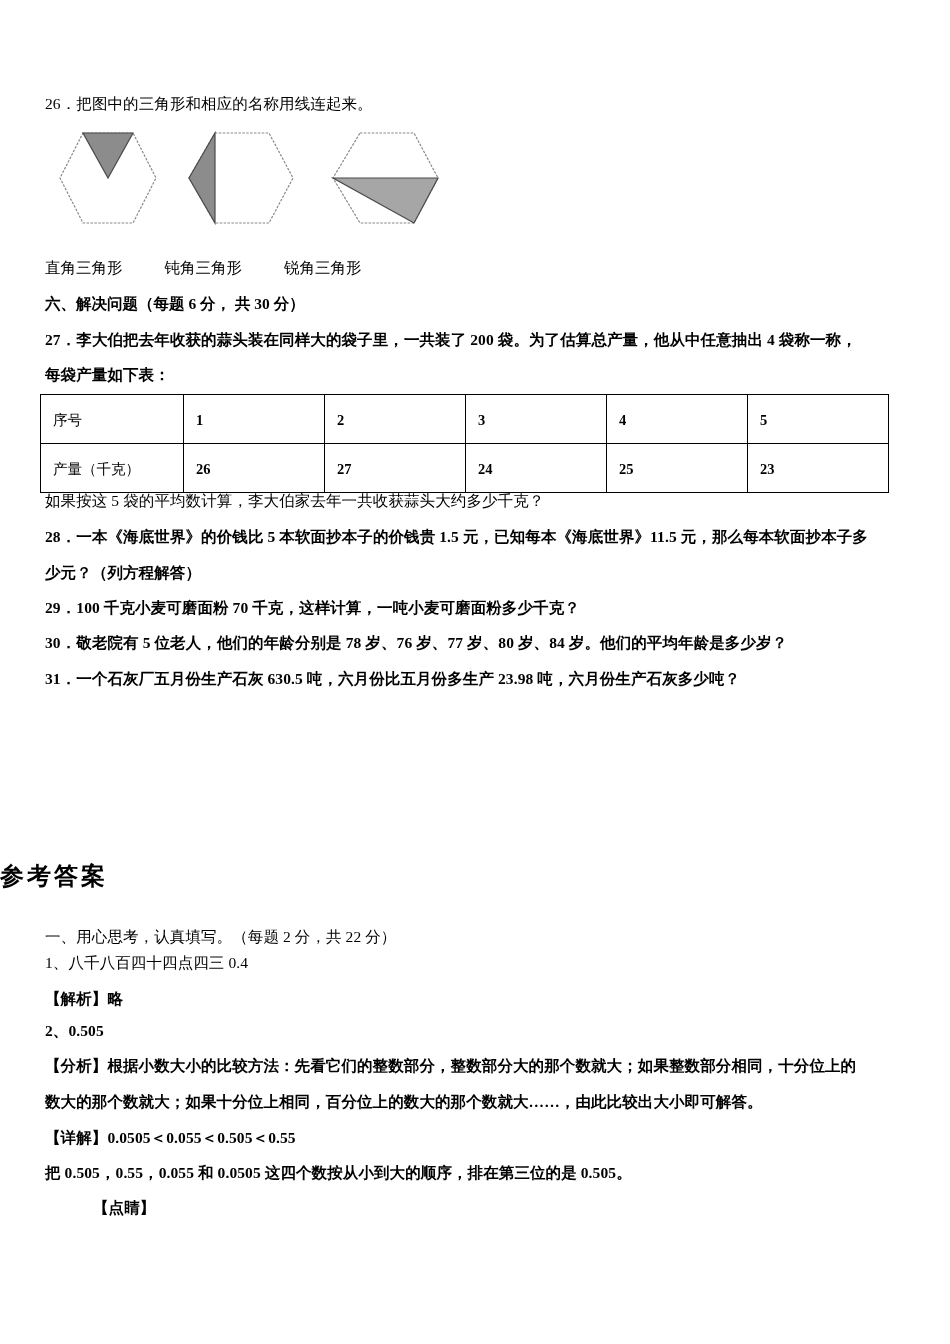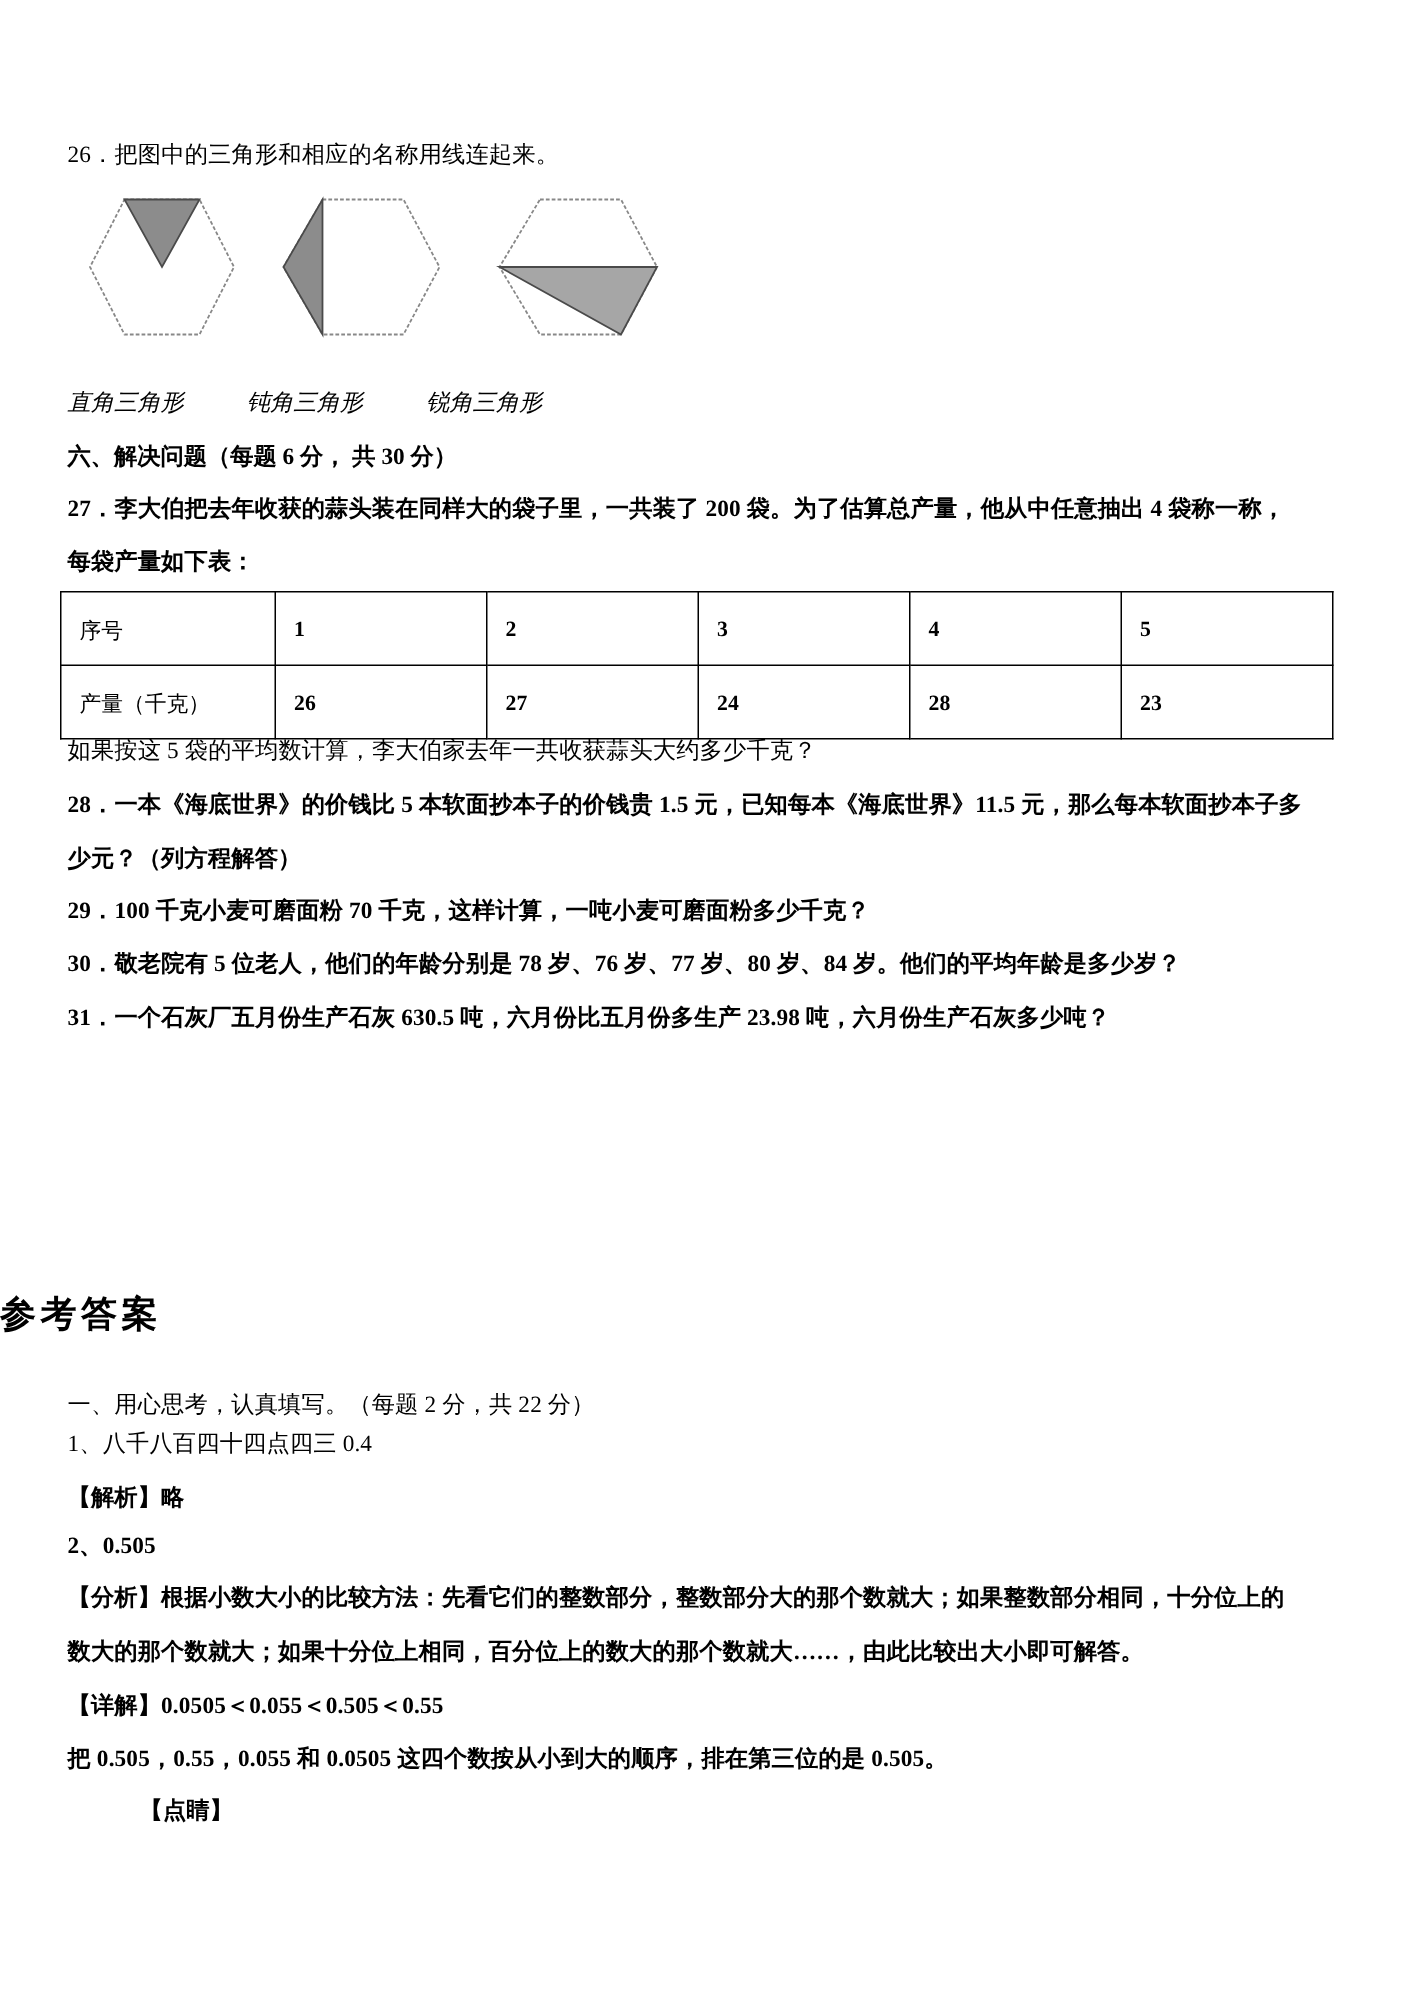--- a/index.html
+++ b/index.html
@@ -55,21 +55,20 @@
   #shape-3 { left: 285px; }
 
   #labels-row {
     position: absolute;
     left: 45px;
     top: 258px;
   }
   .label-item {
     display: inline-block;
     font-size: 15.5px;
-    font-style: italic;
   }
   .label-gap { display:inline-block; width: 34px; }
 
   #section-six {
     position: absolute;
     left: 45px;
     top: 294px;
     font-size: 15.5px;
     font-weight: bold;
   }
@@ -183,21 +182,21 @@
       <td class="val">2</td>
       <td class="val">3</td>
       <td class="val">4</td>
       <td class="val">5</td>
     </tr>
     <tr>
       <td class="rowhead">产量（千克）</td>
       <td class="val">26</td>
       <td class="val">27</td>
       <td class="val">24</td>
-      <td class="val">28</td>
+      <td class="val">25</td>
       <td class="val">23</td>
     </tr>
   </tbody>
     </table>
 
   <div id="q27-l3" class="q-line">如果按这 5 袋的平均数计算，李大伯家去年一共收获蒜头大约多少千克？</div>
 
   <div id="q28-l1" class="q-line bold">28．一本《海底世界》的价钱比 5 本软面抄本子的价钱贵 1.5 元，已知每本《海底世界》11.5 元，那么每本软面抄本子多</div>
   <div id="q28-l2" class="q-line bold">少元？（列方程解答）</div>
 

